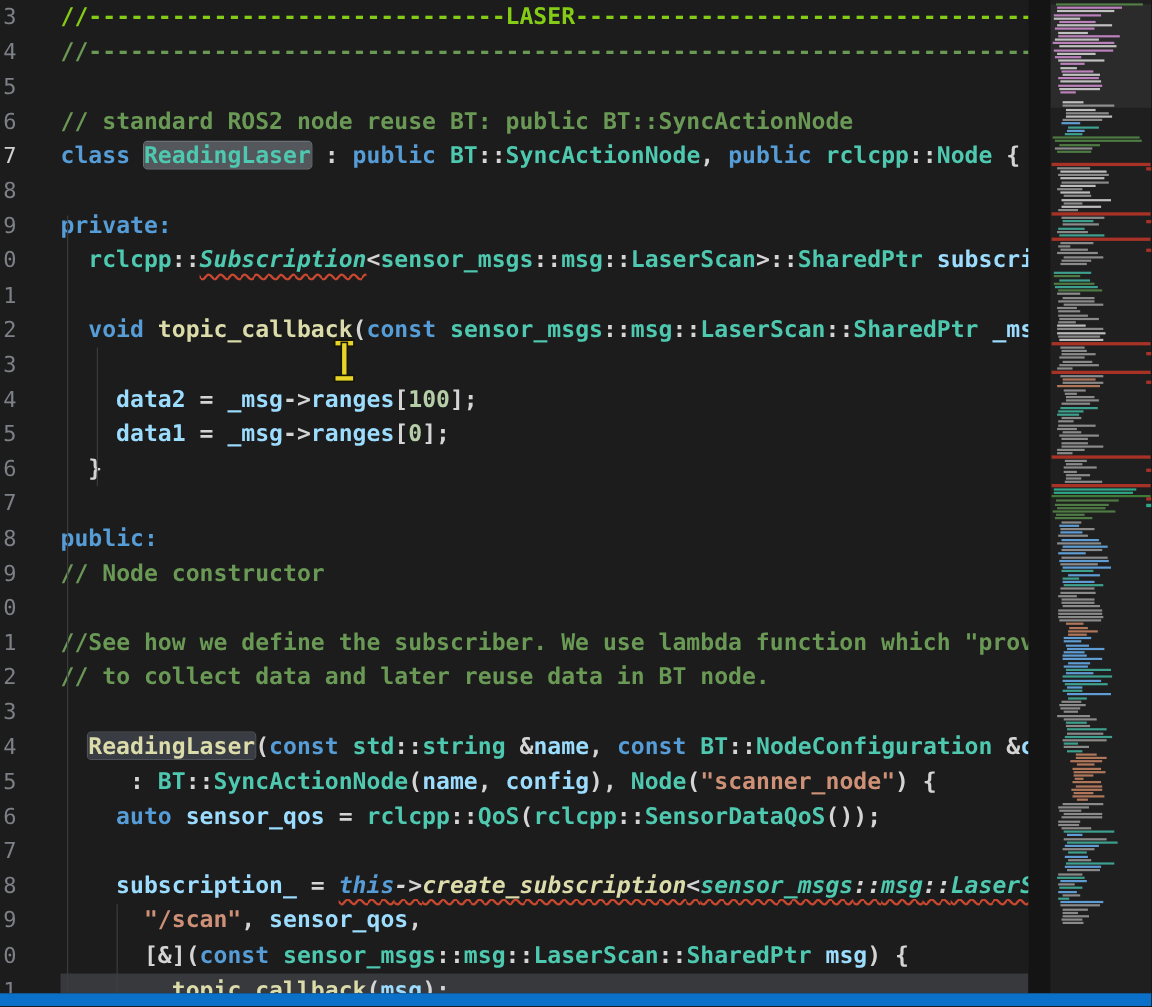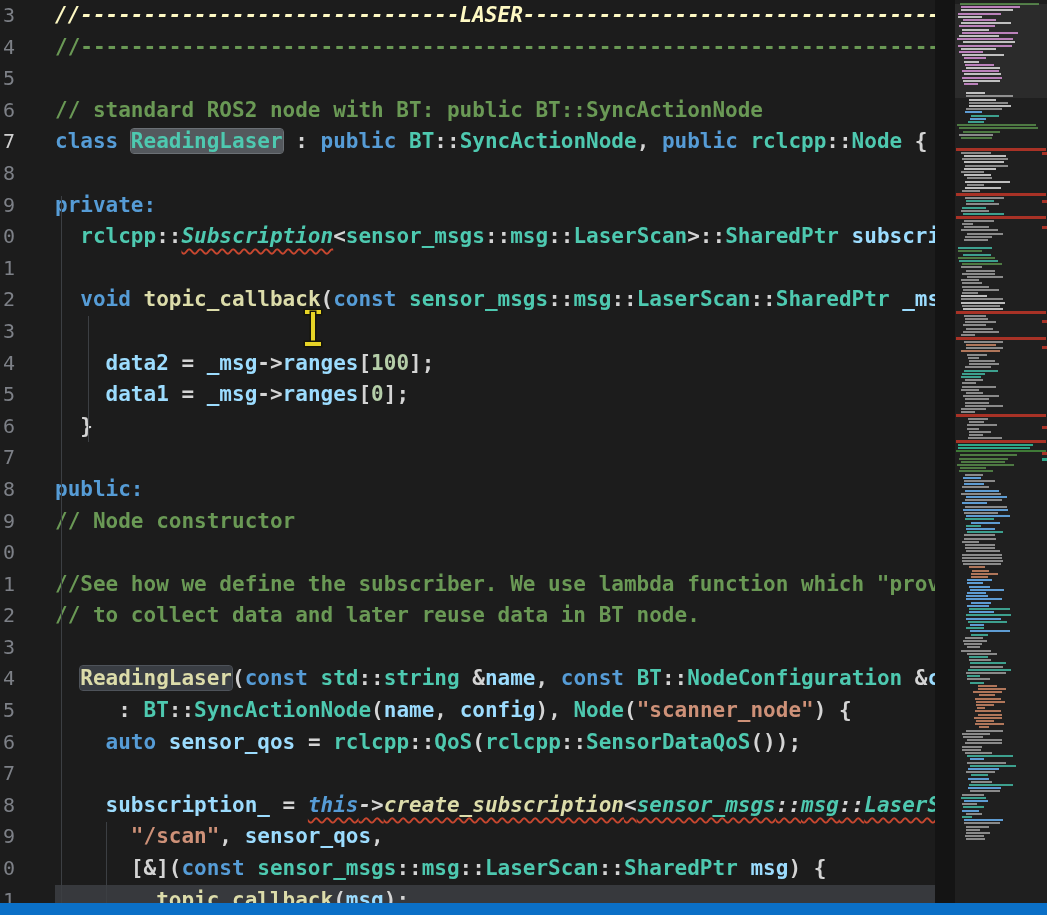--- a/index.html
+++ b/index.html
@@ -27,33 +27,33 @@
 </style>
 </head>
 <body>
 
 <div class="screen">
 
   <div class="editor">
     <div>
         <div class="line">
           <span class="lnum">3</span>
-          <span class="code" style="padding-left: 0ch;"><span style="color: #fef9c3; font-style: italic;">//------------------------------LASER---------------------------------</span></span>
+          <span class="code" style="padding-left: 0ch;"><span style="color: #84cc16;">//------------------------------LASER---------------------------------</span></span>
         </div>
         <div class="line">
           <span class="lnum">4</span>
           <span class="code" style="padding-left: 0ch;"><span style="color: rgb(106, 153, 85);">//--------------------------------------------------------------------</span></span>
         </div>
         <div class="line">
           <span class="lnum">5</span>
           <span class="code" style="padding-left: 0ch;"></span>
         </div>
         <div class="line">
           <span class="lnum">6</span>
-          <span class="code" style="padding-left: 0ch;"><span style="color: rgb(106, 153, 85);">// standard ROS2 node with BT: public BT::SyncActionNode</span></span>
+          <span class="code" style="padding-left: 0ch;"><span style="color: rgb(106, 153, 85);">// standard ROS2 node reuse BT: public BT::SyncActionNode</span></span>
         </div>
         <div class="line">
           <span class="lnum active">7</span>
           <span class="code" style="padding-left: 0ch;"><span style="color: rgb(86, 156, 214);">class </span><span class="hlS" style="color: rgb(78, 201, 176);">ReadingLaser</span><span style="color: rgb(212, 212, 212);"> : </span><span style="color: rgb(86, 156, 214);">public</span><span style="color: rgb(212, 212, 212);"> </span><span style="color: rgb(78, 201, 176);">BT</span><span style="color: rgb(212, 212, 212);">::</span><span style="color: rgb(78, 201, 176);">SyncActionNode</span><span style="color: rgb(212, 212, 212);">, </span><span style="color: rgb(86, 156, 214);">public</span><span style="color: rgb(212, 212, 212);"> </span><span style="color: rgb(78, 201, 176);">rclcpp</span><span style="color: rgb(212, 212, 212);">::</span><span style="color: rgb(78, 201, 176);">Node</span><span style="color: rgb(212, 212, 212);"> {</span></span>
         </div>
         <div class="line">
           <span class="lnum">8</span>
           <span class="code" style="padding-left: 0ch;"></span>
         </div>
         <div class="line">

